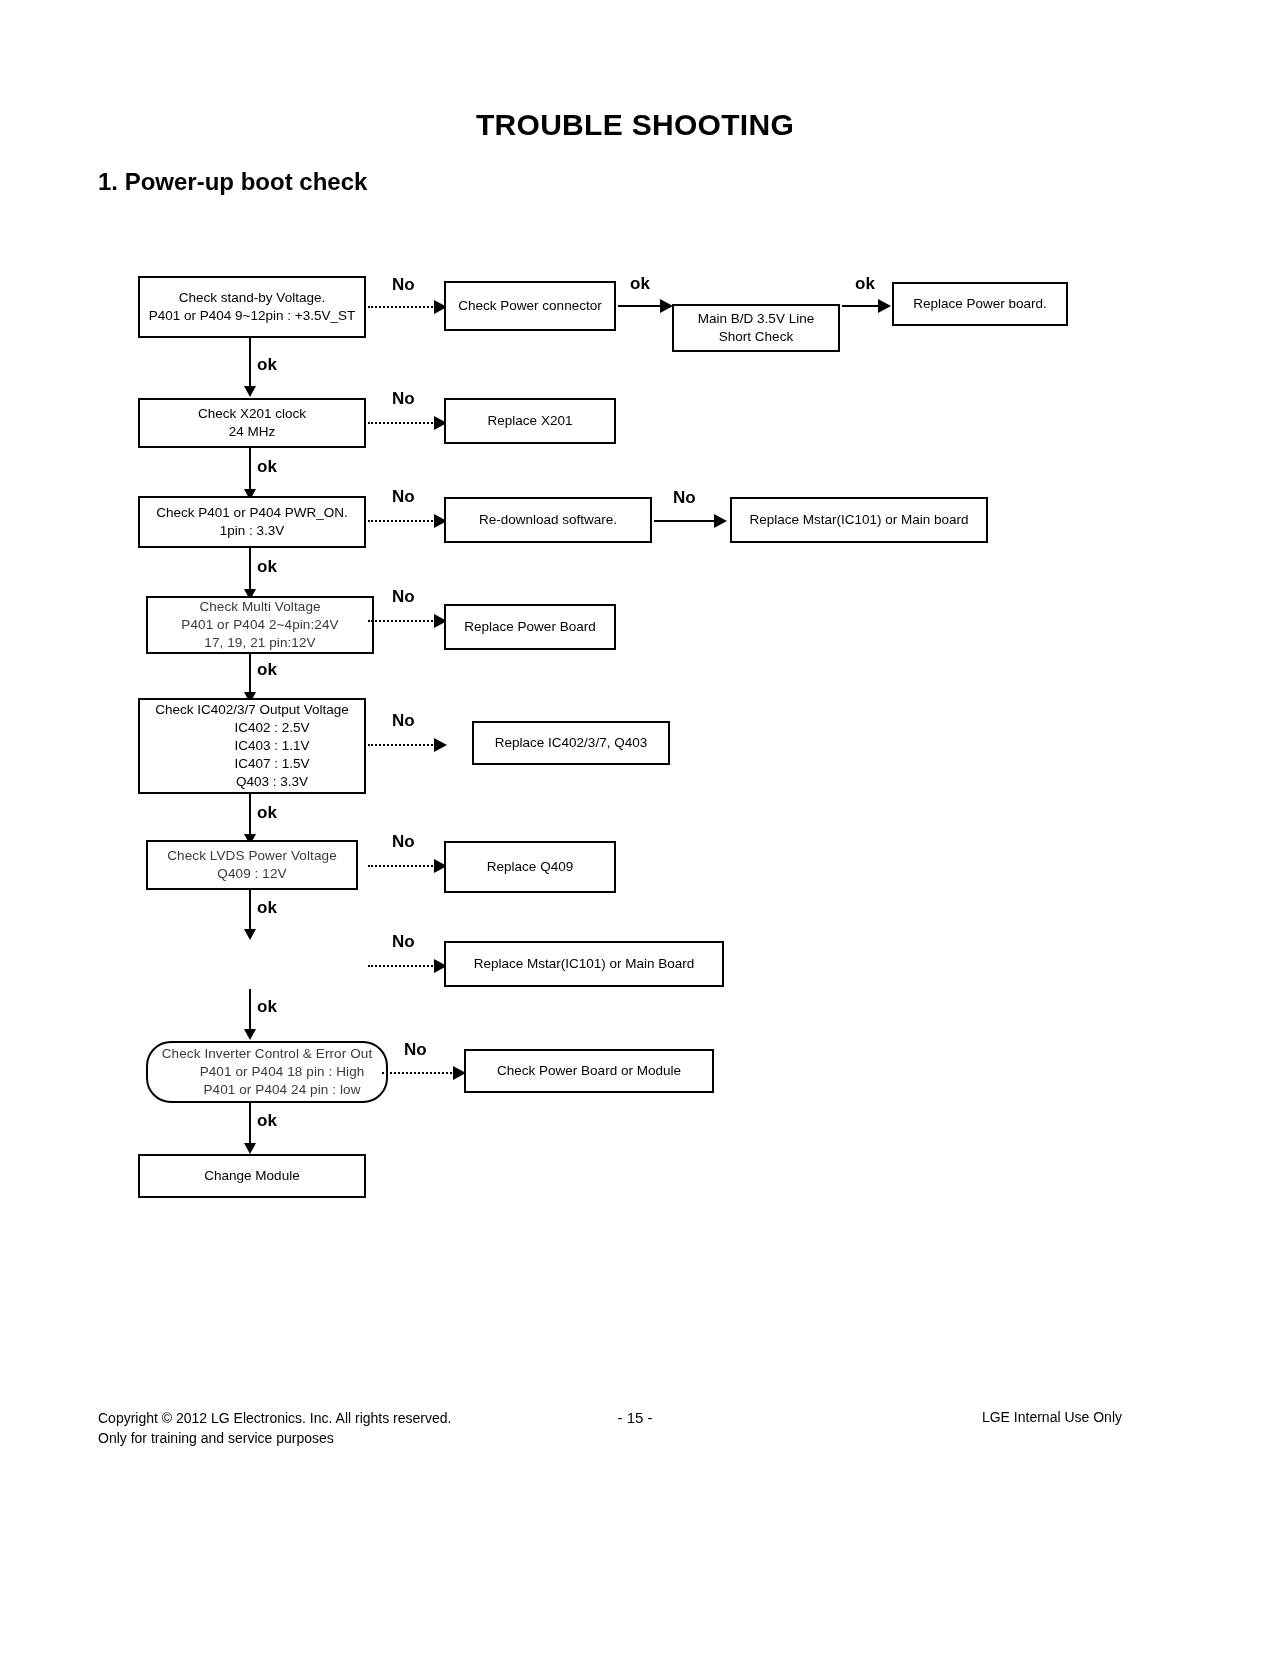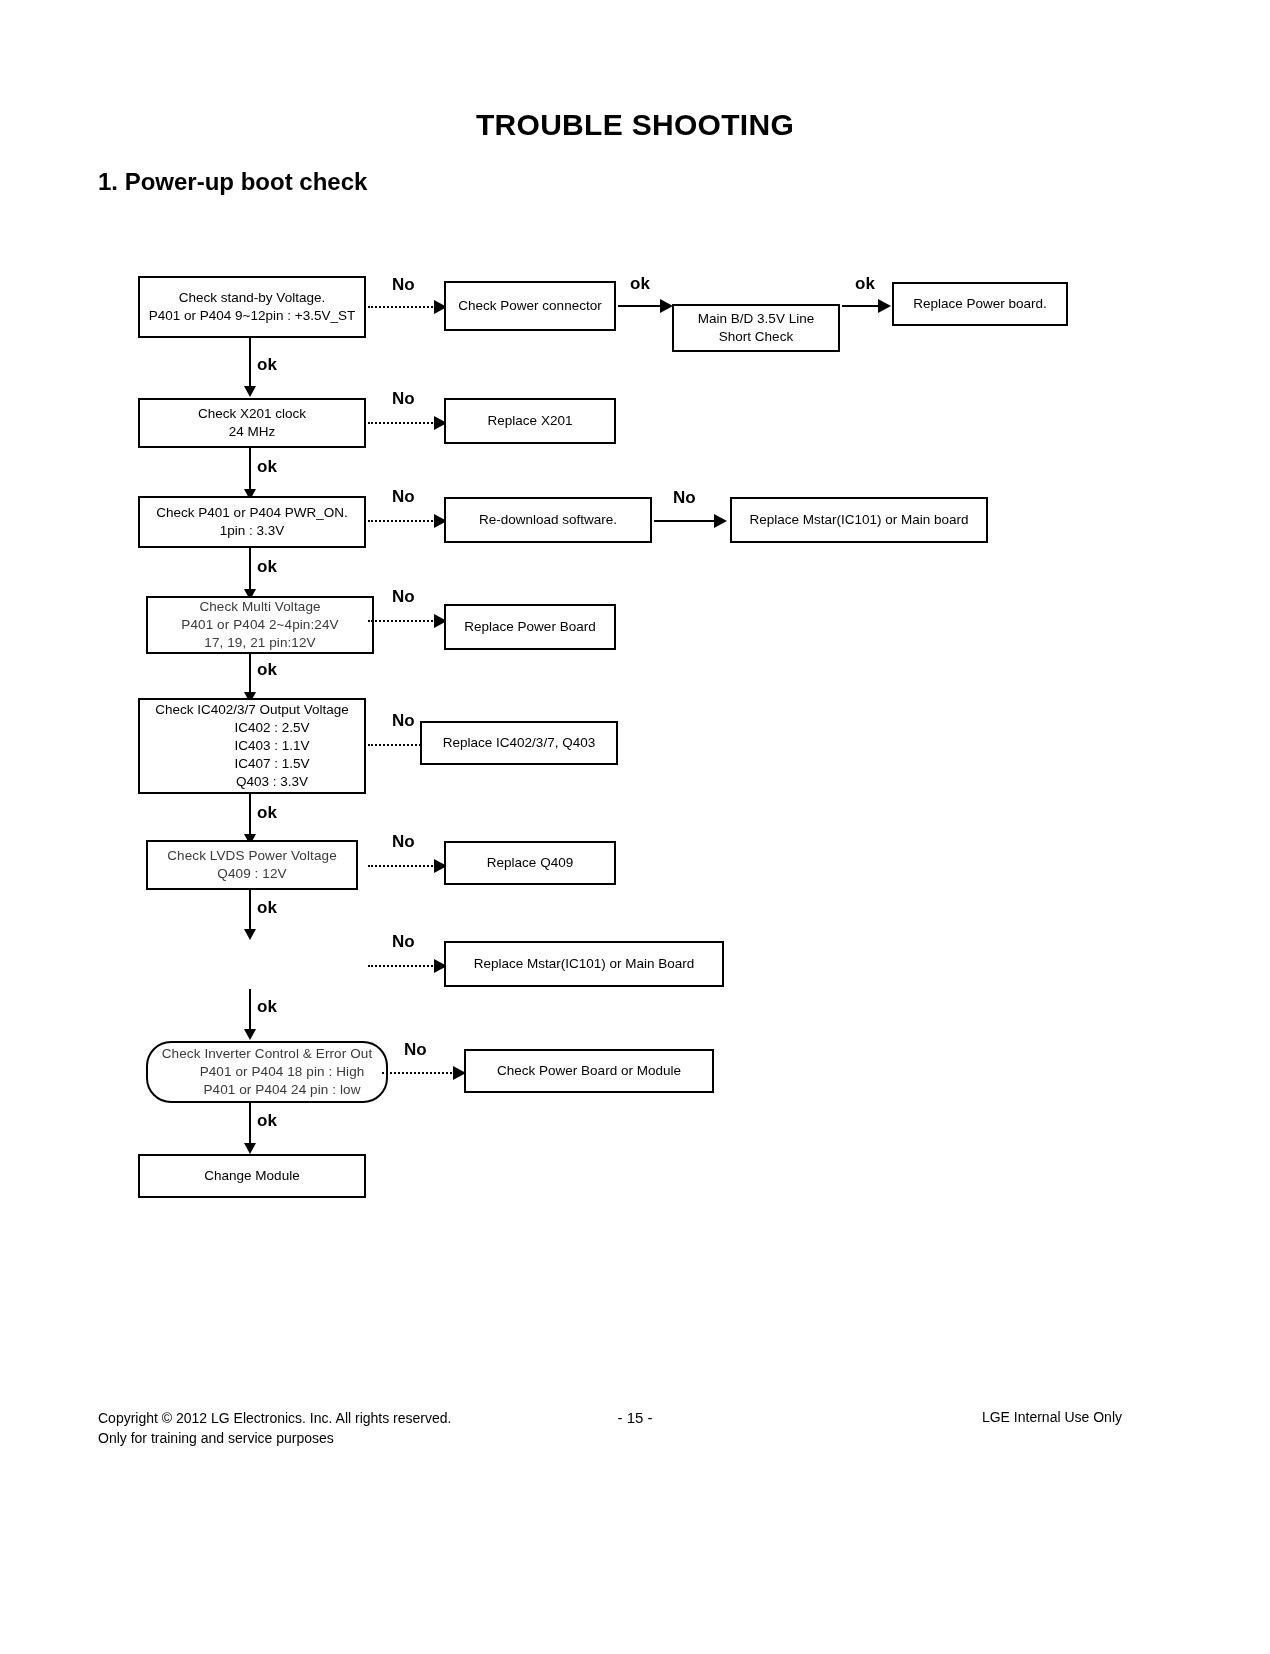--- a/index.html
+++ b/index.html
@@ -237,38 +237,38 @@
     <span class="ln indent">IC402 : 2.5V</span>
     <span class="ln indent">IC403 : 1.1V</span>
     <span class="ln indent">IC407 : 1.5V</span>
     <span class="ln indent">Q403 : 3.3V</span>
   </div>
 
   <div class="hline-dotted" style="left:368px; top:536px; width:68px;"></div>
   <div class="arrow-right" style="left:434px; top:530px;"></div>
   <div class="edge-label" style="left:392px; top:504px;">No</div>
 
-  <div class="node" style="left:420px; top:513px; width:198px; height:44px;">
+  <div class="node" style="left:472px; top:513px; width:198px; height:44px;">
     <span class="ln">Replace IC402/3/7, Q403</span>
   </div>
 
   <div class="vline" style="left:249px; top:586px; height:44px;"></div>
   <div class="arrow-down" style="left:244px; top:626px;"></div>
   <div class="edge-label" style="left:257px; top:596px;">ok</div>
 
   <div class="node thin" style="left:138px; top:632px; width:212px; height:50px;">
     <span class="ln">Check LVDS Power Voltage</span>
     <span class="ln">Q409 : 12V</span>
   </div>
 
   <div class="hline-dotted" style="left:368px; top:657px; width:68px;"></div>
   <div class="arrow-right" style="left:434px; top:651px;"></div>
   <div class="edge-label" style="left:392px; top:625px;">No</div>
 
-  <div class="node" style="left:444px; top:633px; width:172px; height:44px;">
+  <div class="node" style="left:444px; top:633px; width:172px; height:52px;">
     <span class="ln">Replace Q409</span>
   </div>
 
   <div class="vline" style="left:249px; top:682px; height:43px;"></div>
   <div class="arrow-down" style="left:244px; top:721px;"></div>
   <div class="edge-label" style="left:257px; top:691px;">ok</div>
 
 
   <div class="hline-dotted" style="left:368px; top:757px; width:68px;"></div>
   <div class="arrow-right" style="left:434px; top:751px;"></div>

